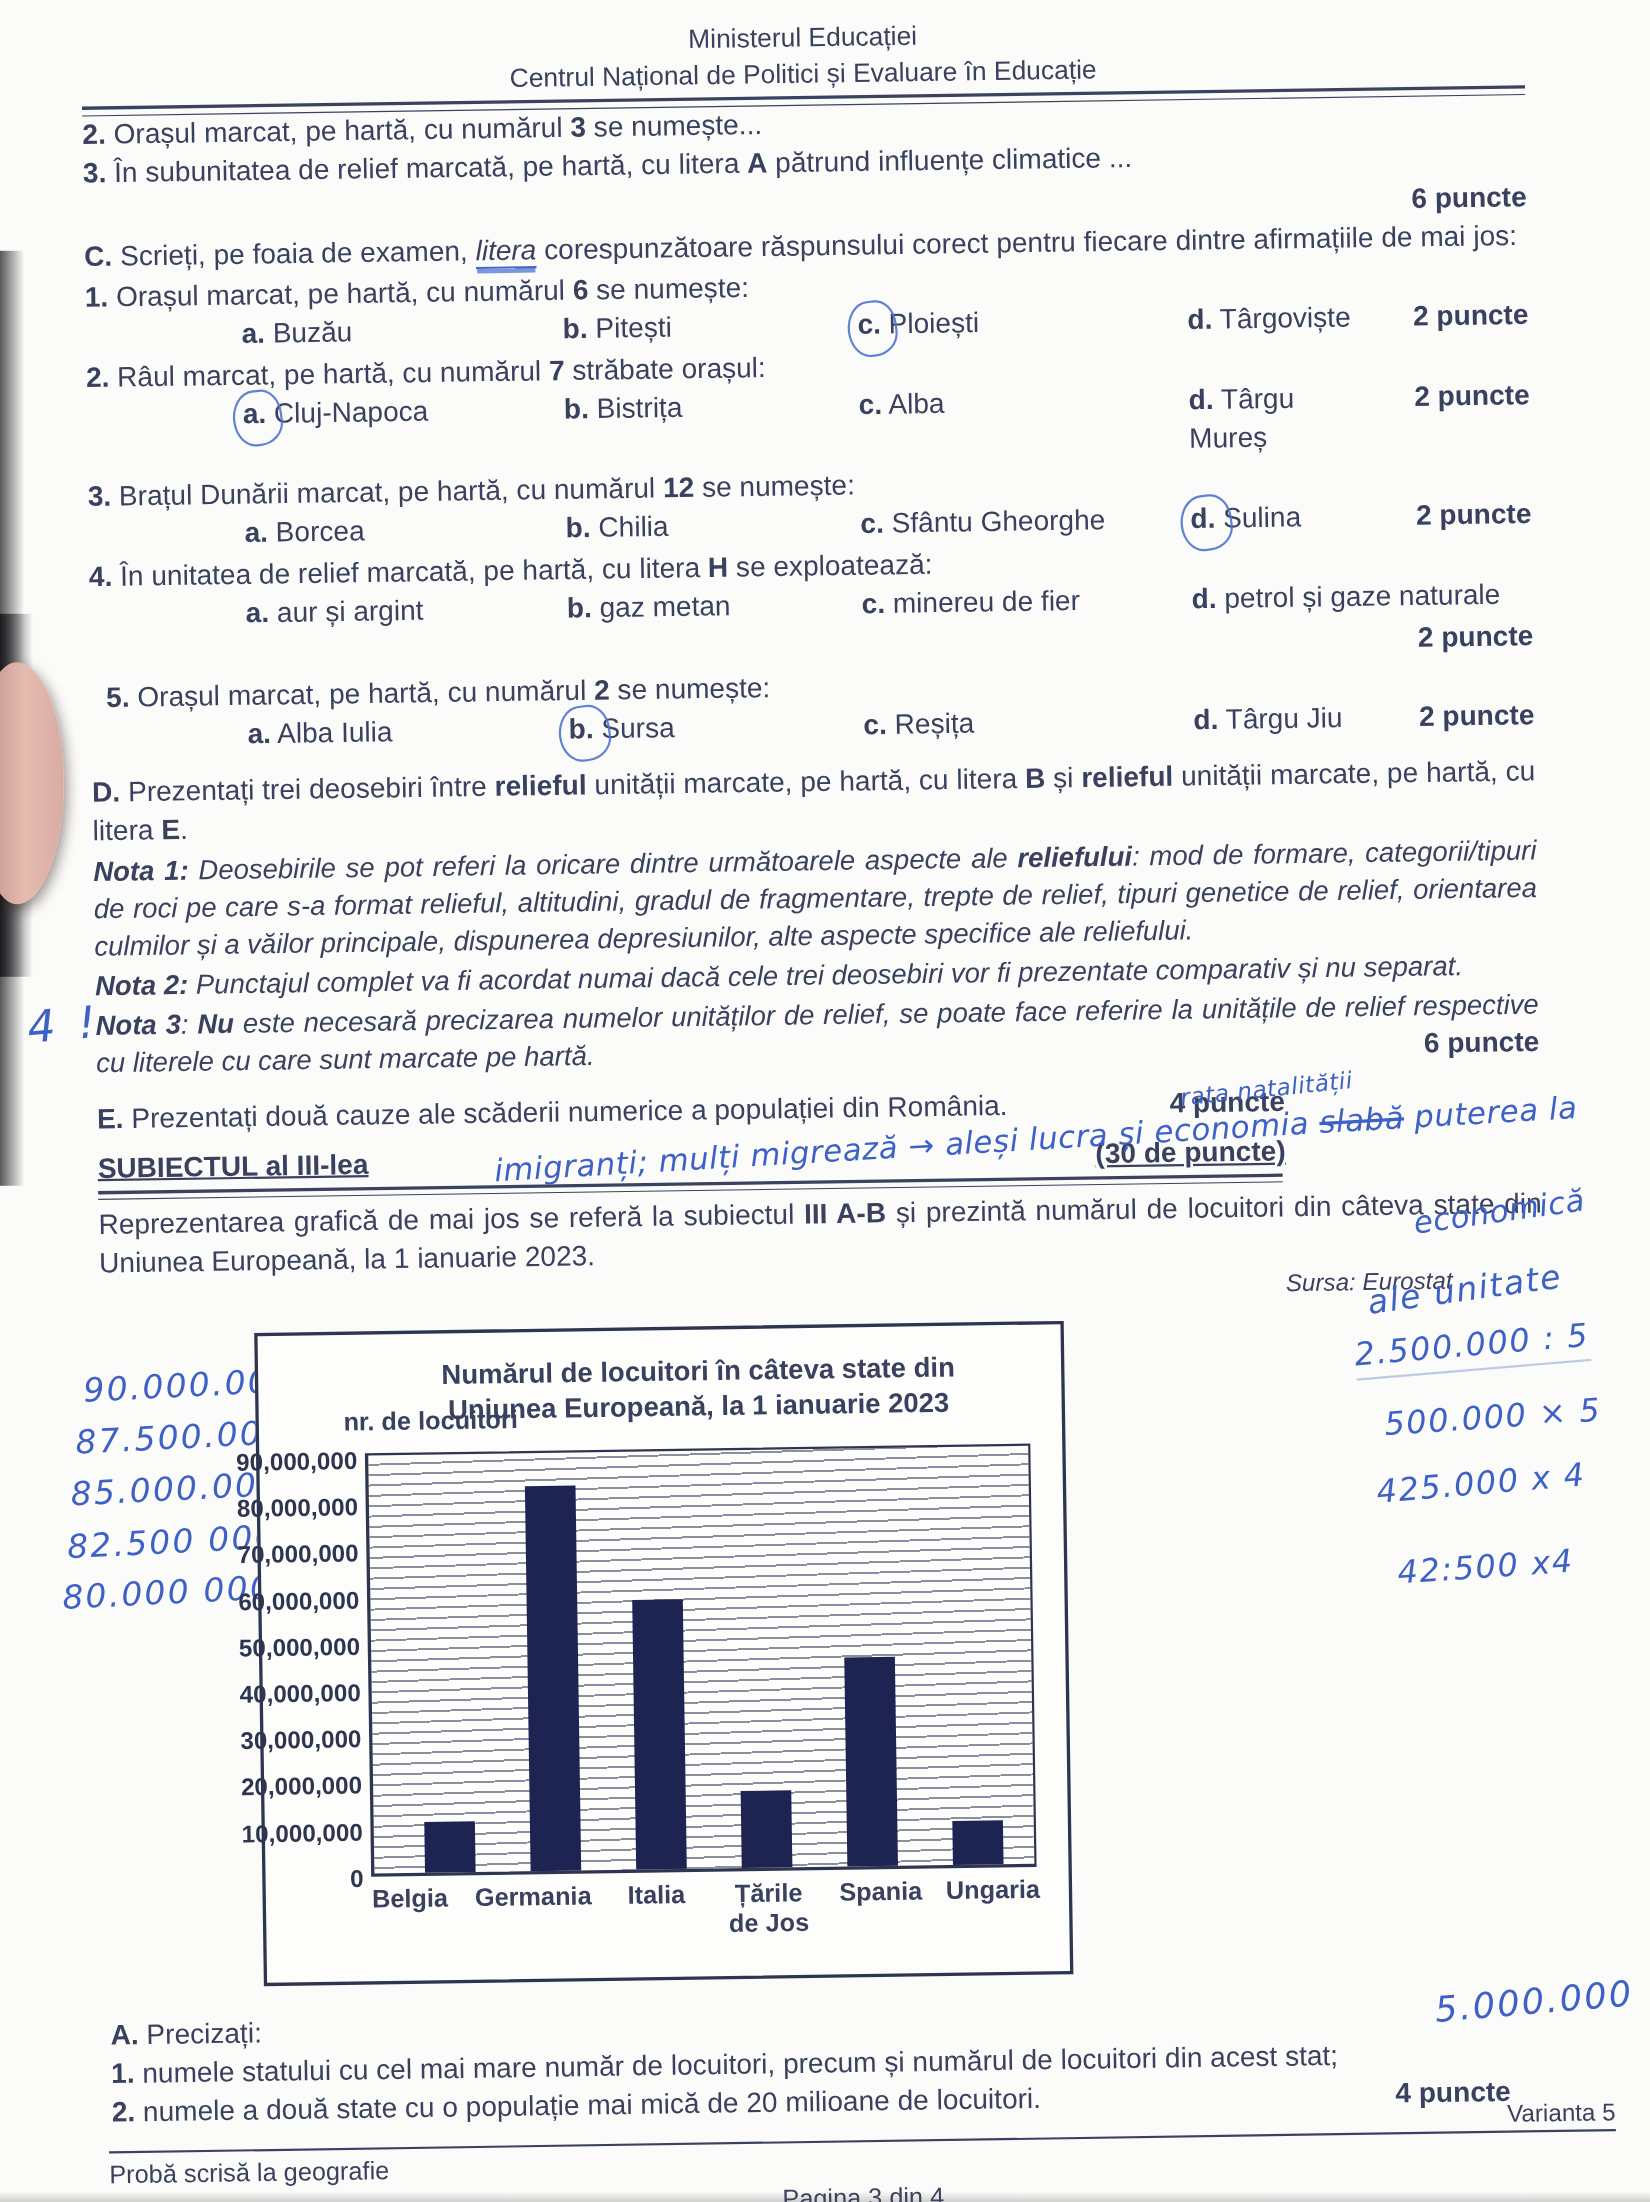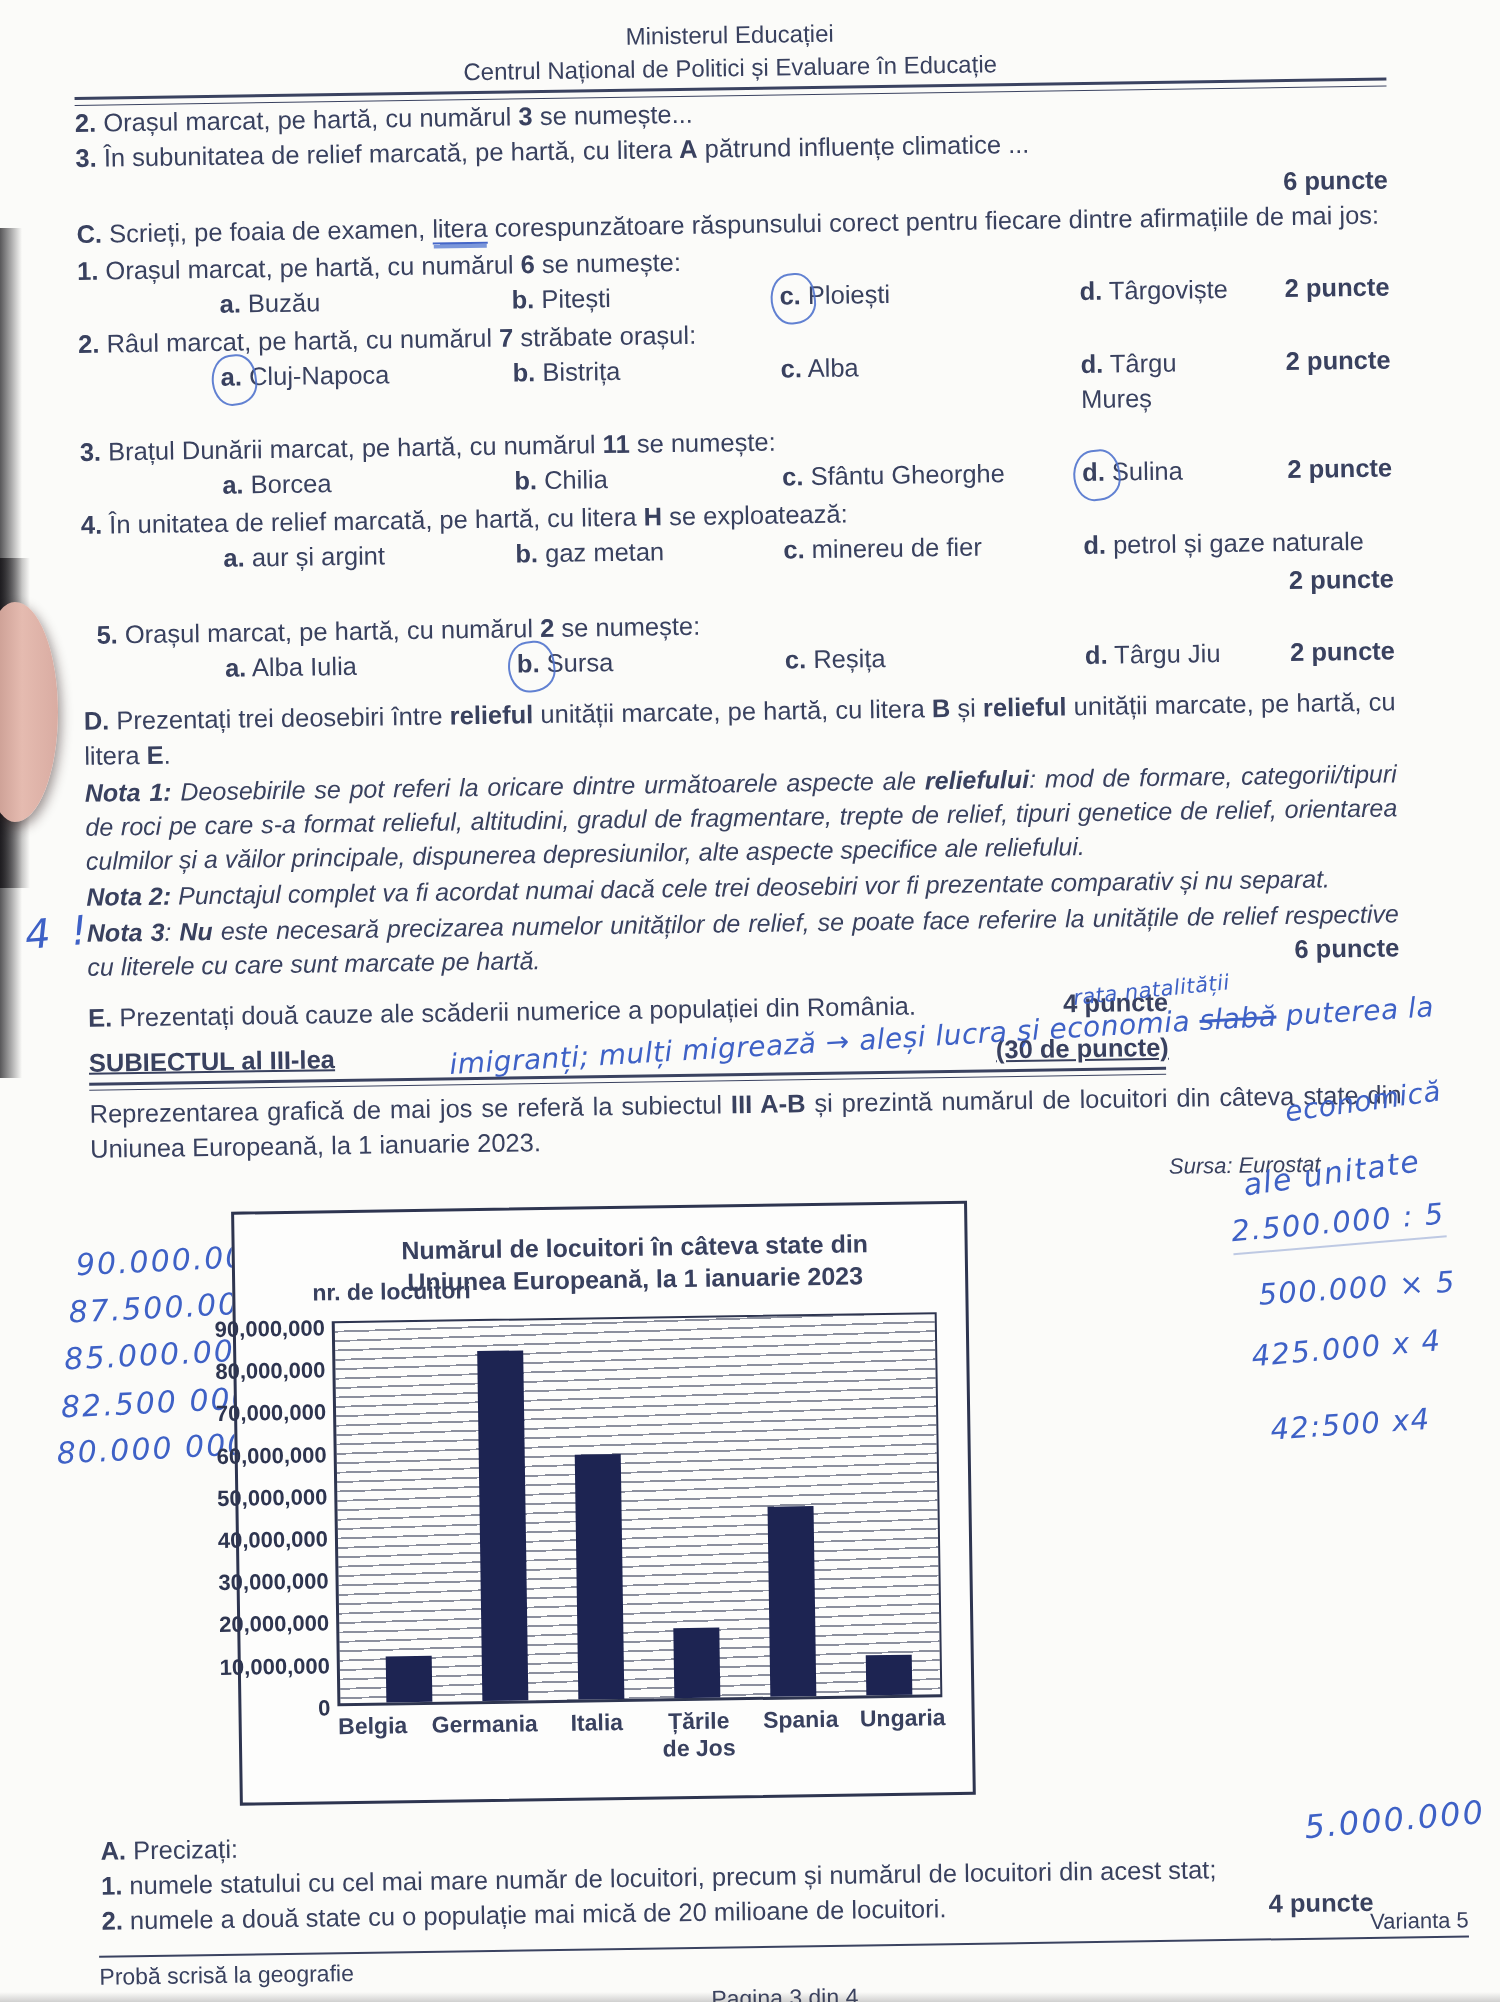--- a/index.html
+++ b/index.html
@@ -21,21 +21,21 @@
   .ind{width:142px;flex:none;}
   .o1{width:292px;flex:none;}
   .o2{width:268px;flex:none;}
   .o3{width:300px;flex:none;}
   .o4{flex:1;}
   .opt-pts{width:150px;flex:none;text-align:right;font-weight:700;}
   
   .circ{position:relative;display:inline-block;}
   .circ::after{content:"";position:absolute;left:-9px;top:-5px;width:calc(100% + 20px);height:calc(100% + 12px);
     border:2.5px solid rgba(80,115,205,.9);border-radius:50% 46% 55% 48% / 58% 52% 46% 55%;transform:rotate(-6deg);}
-  .hw-ul{border-bottom:2.5px solid #4466c8;box-shadow:0 5px 0 -1px #7b97da;}
+  .hw-ul{border-bottom:2.5px solid #4466c8;box-shadow:0 5px 0 -1px #7b97da;font-style:italic;}
   .hw-st{text-decoration:line-through;text-decoration-thickness:3px;}
   
   .nota{font-size:25px;line-height:34px;margin-top:2px;}
   .pts-over{margin-top:-34px;}
   
   .sub3-block{position:relative;margin-top:16px;}
   .erow{display:flex;justify-content:space-between;}
   .erow .e-pts{font-weight:700;margin-right:232px;}
   .sub3-row{display:flex;justify-content:space-between;font-weight:700;margin-top:10px;}
   .sub3-row .t{text-decoration:underline;text-decoration-thickness:2px;}
@@ -138,21 +138,21 @@
         <span class="ind"></span>
         <span class="o1"><span class="b circ">a.</span><span> Cluj-Napoca</span></span>
         <span class="o2"><span class="b">b.</span><span> Bistrița</span></span>
         <span class="o3"><span class="b">c.</span><span> Alba</span></span>
         <span class="o4"><span class="b">d.</span><span> Târgu Mureș</span></span>
         <span class="opt-pts">2 puncte</span>
       </div>
     </div>
 
     <div class="qblock">
-      <div><span class="b">3. </span><span>Brațul Dunării marcat, pe hartă, cu numărul </span><span class="b">11</span><span> se numește:</span></div>
+      <div><span class="b">3. </span><span>Brațul Dunării marcat, pe hartă, cu numărul </span><span class="b">12</span><span> se numește:</span></div>
       <div class="optrow">
         <span class="ind"></span>
         <span class="o1"><span class="b">a.</span><span> Borcea</span></span>
         <span class="o2"><span class="b">b.</span><span> Chilia</span></span>
         <span class="o3"><span class="b">c.</span><span> Sfântu Gheorghe</span></span>
         <span class="o4"><span class="b circ">d.</span><span> Sulina</span></span>
         <span class="opt-pts">2 puncte</span>
       </div>
     </div>
 

